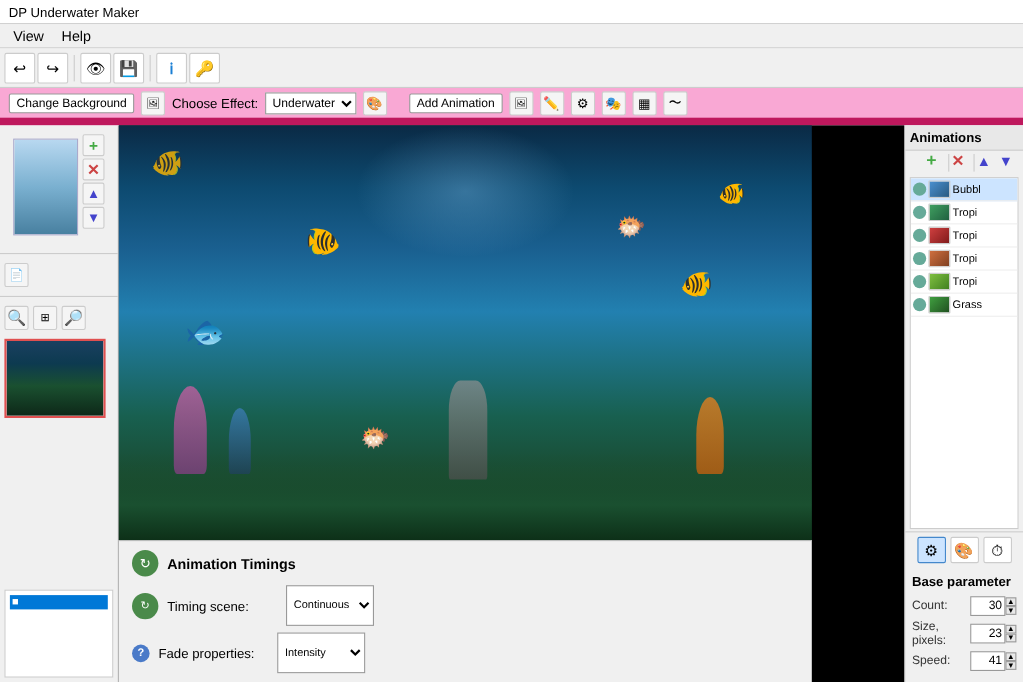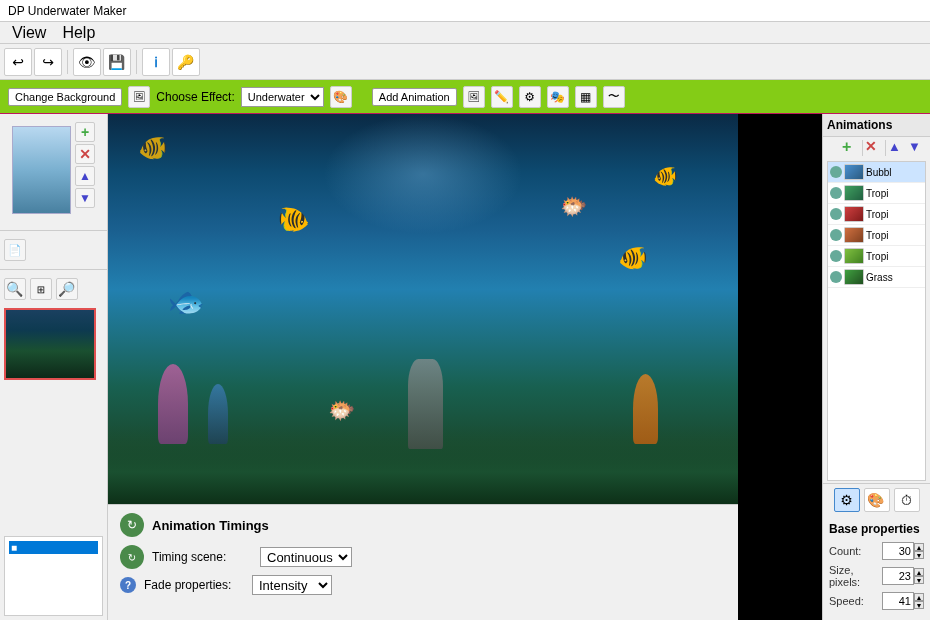--- a/index.html
+++ b/index.html
@@ -3,29 +3,29 @@
   <meta charset="utf-8">
   <style>
     * { margin: 0; padding: 0; box-sizing: border-box; }
     body { width: 930px; height: 620px; overflow: hidden; font-family: 'Segoe UI', Tahoma, sans-serif; font-size: 12px; background: #f0f0f0; }
 
     
     .title-bar { background: #fff; height: 22px; display: flex; align-items: center; padding: 0 8px; font-size: 12px; border-bottom: 1px solid #ccc; }
 
     
     .menu-bar { background: #f0f0f0; height: 22px; display: flex; align-items: center; padding: 0 4px; border-bottom: 1px solid #ccc; }
-    .menu-item { padding: 2px 8px; cursor: pointer; font-size: 16px; }
+    .menu-item { padding: 2px 8px; cursor: pointer; font-size: 13px; }
 
     
     .toolbar { background: #f0f0f0; height: 36px; display: flex; align-items: center; padding: 0 4px; border-bottom: 1px solid #ccc; gap: 2px; }
     .toolbar-btn { width: 28px; height: 28px; border: 1px solid #ccc; background: #fff; cursor: pointer; display: flex; align-items: center; justify-content: center; font-size: 14px; border-radius: 2px; }
     .toolbar-sep { width: 1px; height: 24px; background: #ccc; margin: 0 3px; }
 
     
-    .top-toolbar { background: #84cc16; height: 34px; display: flex; align-items: center; padding: 0 8px; border-bottom: 1px solid #be185d; gap: 6px; }
+    .top-toolbar { background: #f9a8d4; height: 34px; display: flex; align-items: center; padding: 0 8px; border-bottom: 7px solid #be185d; gap: 6px; }
     .btn-effect { padding: 2px 6px; border: 1px solid #999; background: #fff; cursor: pointer; font-size: 11px; border-radius: 2px; }
     .effect-select { border: 1px solid #999; background: #fff; font-size: 11px; padding: 1px 2px; height: 20px; }
     .icon-btn-small { width: 22px; height: 22px; border: 1px solid #ccc; background: #f5f5f5; cursor: pointer; display: flex; align-items: center; justify-content: center; font-size: 12px; border-radius: 2px; }
 
     
     .main-layout { display: flex; height: calc(620px - 22px - 22px - 36px - 34px); }
 
     
     .left-panel { width: 108px; background: #f0f0f0; border-right: 1px solid #ccc; display: flex; flex-direction: column; }
     .left-top { flex: 0 0 auto; padding: 4px; display: flex; flex-direction: column; gap: 2px; }
@@ -42,21 +42,21 @@
 
     
     .canvas-area { flex: 1; background: #000; position: relative; display: flex; align-items: flex-start; justify-content: flex-start; }
     .canvas-image { width: 630px; height: 390px; background: linear-gradient(180deg, #0a2a45 0%, #0d4a70 15%, #1a6090 30%, #2280b0 45%, #186050 70%, #1a4a30 85%, #0d2a18 100%); position: relative; overflow: hidden; }
     .anim-timing-header { display: flex; align-items: center; gap: 8px; margin-bottom: 8px; }
     .timing-icon { width: 24px; height: 24px; border-radius: 50%; background: #4a8a4a; display: flex; align-items: center; justify-content: center; color: #fff; font-size: 12px; }
     .timing-title { font-weight: bold; font-size: 13px; }
     .timing-rows { display: flex; flex-direction: column; gap: 6px; }
     .timing-row { display: flex; align-items: center; gap: 8px; }
     .timing-label { font-size: 12px; width: 100px; }
-    .timing-select { border: 1px solid #999; background: #fff; font-size: 13px; padding: 1px 2px; height: 20px; min-width: 80px; }
+    .timing-select { border: 1px solid #999; background: #fff; font-size: 10px; padding: 1px 2px; height: 37px; min-width: 80px; }
     .help-icon { width: 16px; height: 16px; border-radius: 50%; background: #4a7ac8; color: #fff; display: flex; align-items: center; justify-content: center; font-size: 10px; font-weight: bold; cursor: pointer; }
 
     
     .right-panel { width: 108px; background: #f0f0f0; border-left: 1px solid #ccc; display: flex; flex-direction: column; }
     .right-add-btn { width: 18px; height: 18px; cursor: pointer; color: #4a4; font-size: 16px; font-weight: bold; line-height: 1; }
     .right-del-btn { width: 18px; height: 18px; cursor: pointer; color: #c44; font-size: 16px; font-weight: bold; line-height: 1; }
     .right-up-btn { width: 18px; height: 18px; cursor: pointer; color: #44c; font-size: 14px; }
     .right-down-btn { width: 18px; height: 18px; cursor: pointer; color: #44c; font-size: 14px; }
     .anim-list { flex: 1; overflow-y: auto; border: 1px solid #ccc; background: #fff; margin: 2px 4px; }
     .anim-row { display: flex; align-items: center; gap: 2px; padding: 2px 2px; font-size: 10px; border-bottom: 1px solid #eee; cursor: pointer; }
@@ -253,21 +253,21 @@
         <div class="anim-thumb" style="background:linear-gradient(135deg,#40a040,#205020);"></div>
         <span class="anim-label">Grass</span>
       </div>
     </div>
     <div class="right-tab-row">
       <div class="right-tab-btn active">⚙</div>
       <div class="right-tab-btn">🎨</div>
       <div class="right-tab-btn">⏱</div>
     </div>
     <div class="base-props">
-      <div class="base-props-title">Base properties</div>
+      <div class="base-props-title">Base parameter</div>
       <div class="prop-row">
         <span class="prop-label">Count:</span>
         <div style="display:flex;align-items:center;">
           <input class="prop-input" type="text" value="30" style="width: 32px;">
           <div class="spinner">
             <div class="spin-up">▲</div>
             <div class="spin-dn">▼</div>
           </div>
         </div>
       </div>

